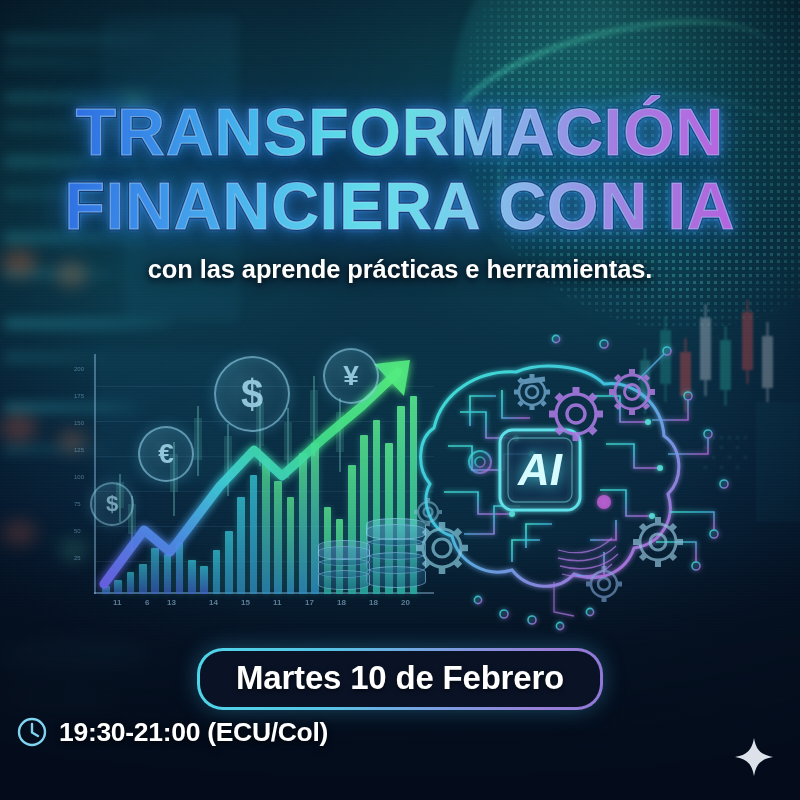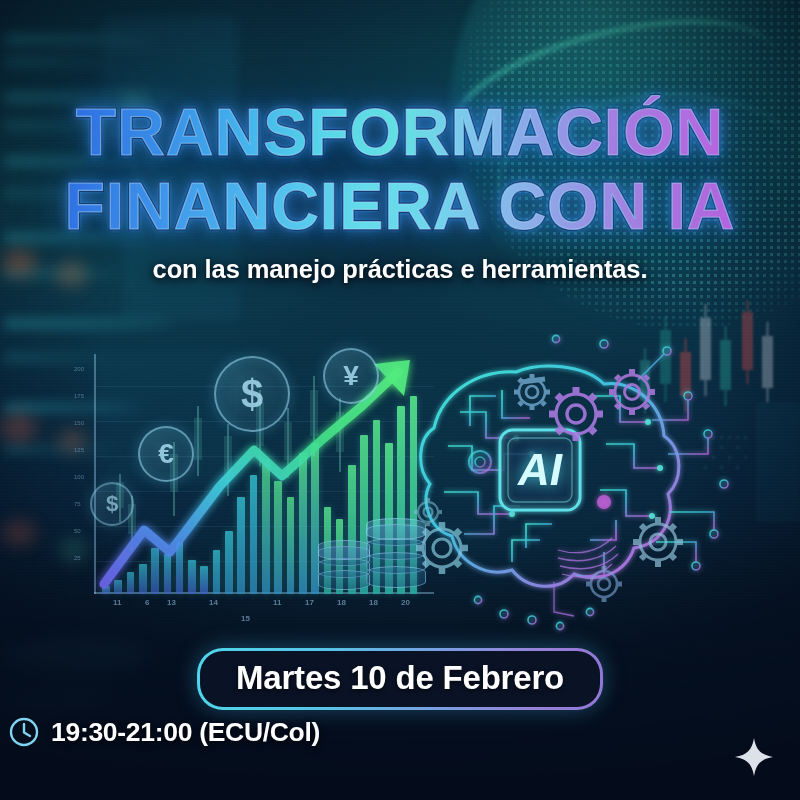--- a/index.html
+++ b/index.html
@@ -221,21 +221,21 @@
     font-weight: bold;
     font-size: 33px;
     line-height: 36px;
     letter-spacing: -0.2px;
     white-space: nowrap;
     text-shadow: 0 2px 5px rgba(0,0,0,0.7);
   }
 
   
   .times {
-    position: absolute; left: 8px; right: 0; top: 716px;
+    position: absolute; left: 16px; right: 0; top: 716px;
     z-index: 25;
     display: flex;
     align-items: center;
     justify-content: space-between;
     gap: 42px;
   }
   .time-item { display: flex; align-items: center; gap: 11px; }
   .time-text {
     color: #ffffff;
     font-weight: bold;
@@ -333,21 +333,21 @@
       <span class="stroke">TRANSFORMACIÓN</span>
     </div>
     <div class="title-line" id="line2">
       <span class="glow">FINANCIERA CON IA</span>
       <span class="fill">FINANCIERA CON IA</span>
       <span class="stroke">FINANCIERA CON IA</span>
     </div>
   </div>
 
   <div class="subtitle">
-    <div>con las manejo prácticas e herramientas.</div>
+    <div>con las aprende prácticas e herramientas.</div>
   </div>
 
   <div class="illus">
 
     <div class="chart">
       <div class="axis-y"></div>
       <div class="axis-x"></div>
       <div class="grid-line" style="top:40px;"></div>
       <div class="grid-line" style="top:75px;"></div>
       <div class="grid-line" style="top:110px;"></div>
@@ -363,21 +363,21 @@
           <span class="ytick" style="top: 101px;">125</span>
           <span class="ytick" style="top: 74px;">150</span>
           <span class="ytick" style="top: 47px;">175</span>
           <span class="ytick" style="top: 20px;">200</span>
         </div>
       <div id="xtick-host">
           <span class="xtick" style="left: 35px;">11</span>
           <span class="xtick" style="left: 67px;">6</span>
           <span class="xtick" style="left: 89px;">13</span>
           <span class="xtick" style="left: 131px;">14</span>
-          <span class="xtick" style="left: 163px; margin-top: 16px;">15</span>
+          <span class="xtick" style="left: 163px;">15</span>
           <span class="xtick" style="left: 195px;">11</span>
           <span class="xtick" style="left: 227px;">17</span>
           <span class="xtick" style="left: 259px;">18</span>
           <span class="xtick" style="left: 291px;">18</span>
           <span class="xtick" style="left: 323px;">20</span>
         </div>
       <div id="bar-host">
           <div class="bar" style="left: 24px; width: 7.63077px; height: 8.07619px; background: linear-gradient(rgb(54, 200, 216) 0%, rgb(63, 99, 200) 100%); opacity: 0.62; box-shadow: rgba(70, 200, 190, 0.35) 0px 0px 7px;"></div>
           <div class="bar" style="left: 36.3077px; width: 7.63077px; height: 14.1333px; background: linear-gradient(rgb(54, 200, 216) 0%, rgb(63, 99, 200) 100%); opacity: 0.63; box-shadow: rgba(70, 200, 190, 0.35) 0px 0px 7px;"></div>
           <div class="bar" style="left: 48.6154px; width: 7.63077px; height: 22.2095px; background: linear-gradient(rgb(54, 200, 216) 0%, rgb(63, 99, 200) 100%); opacity: 0.65; box-shadow: rgba(70, 200, 190, 0.35) 0px 0px 7px;"></div>

